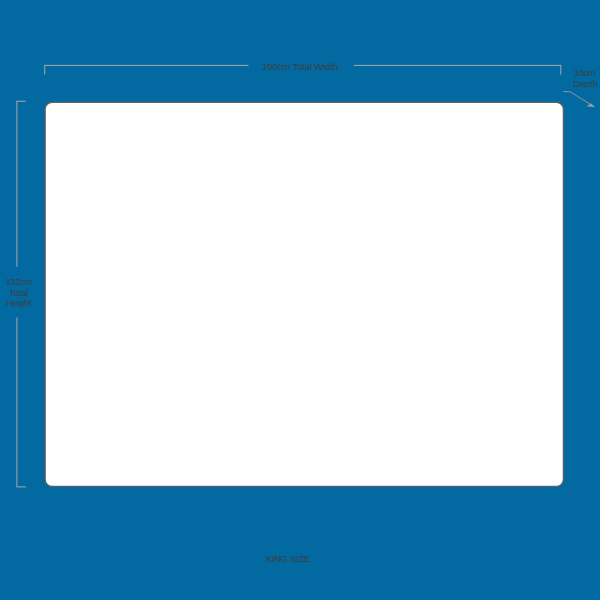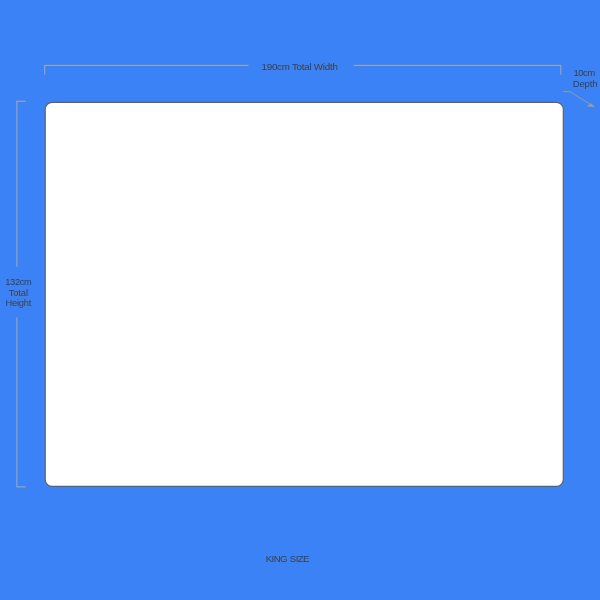--- a/index.html
+++ b/index.html
@@ -1,16 +1,16 @@
 <!DOCTYPE html>
 <html><head>
 <meta charset="utf-8">
 <style>
   html,body{margin:0;padding:0;background:#ffffff;}
-  .canvas{position:relative;width:600px;height:600px;background:#3b82f6;overflow:hidden;text-decoration:underline;}
+  .canvas{position:relative;width:600px;height:600px;background:#0369a1;overflow:hidden;text-decoration:underline;}
   svg{position:absolute;left:0;top:0;}
   text{font-family:"Liberation Sans", sans-serif;fill:#3e3e3e;}
 </style>
 </head>
 <body>
 <div class="canvas">
 <svg width="600" height="600" viewBox="0 0 600 600">
 
   <rect x="45.2" y="102.35" width="518.1" height="384.05" rx="7" ry="7" fill="#ffffff" stroke="#606062" stroke-width="1.2"></rect>
 

